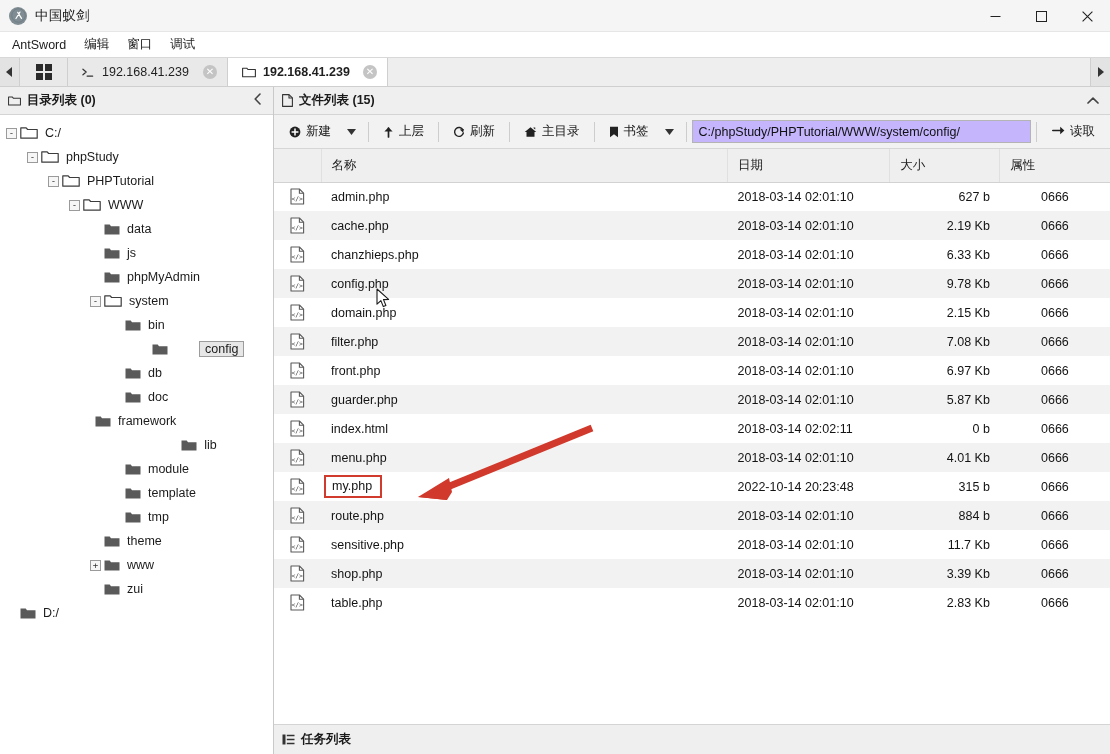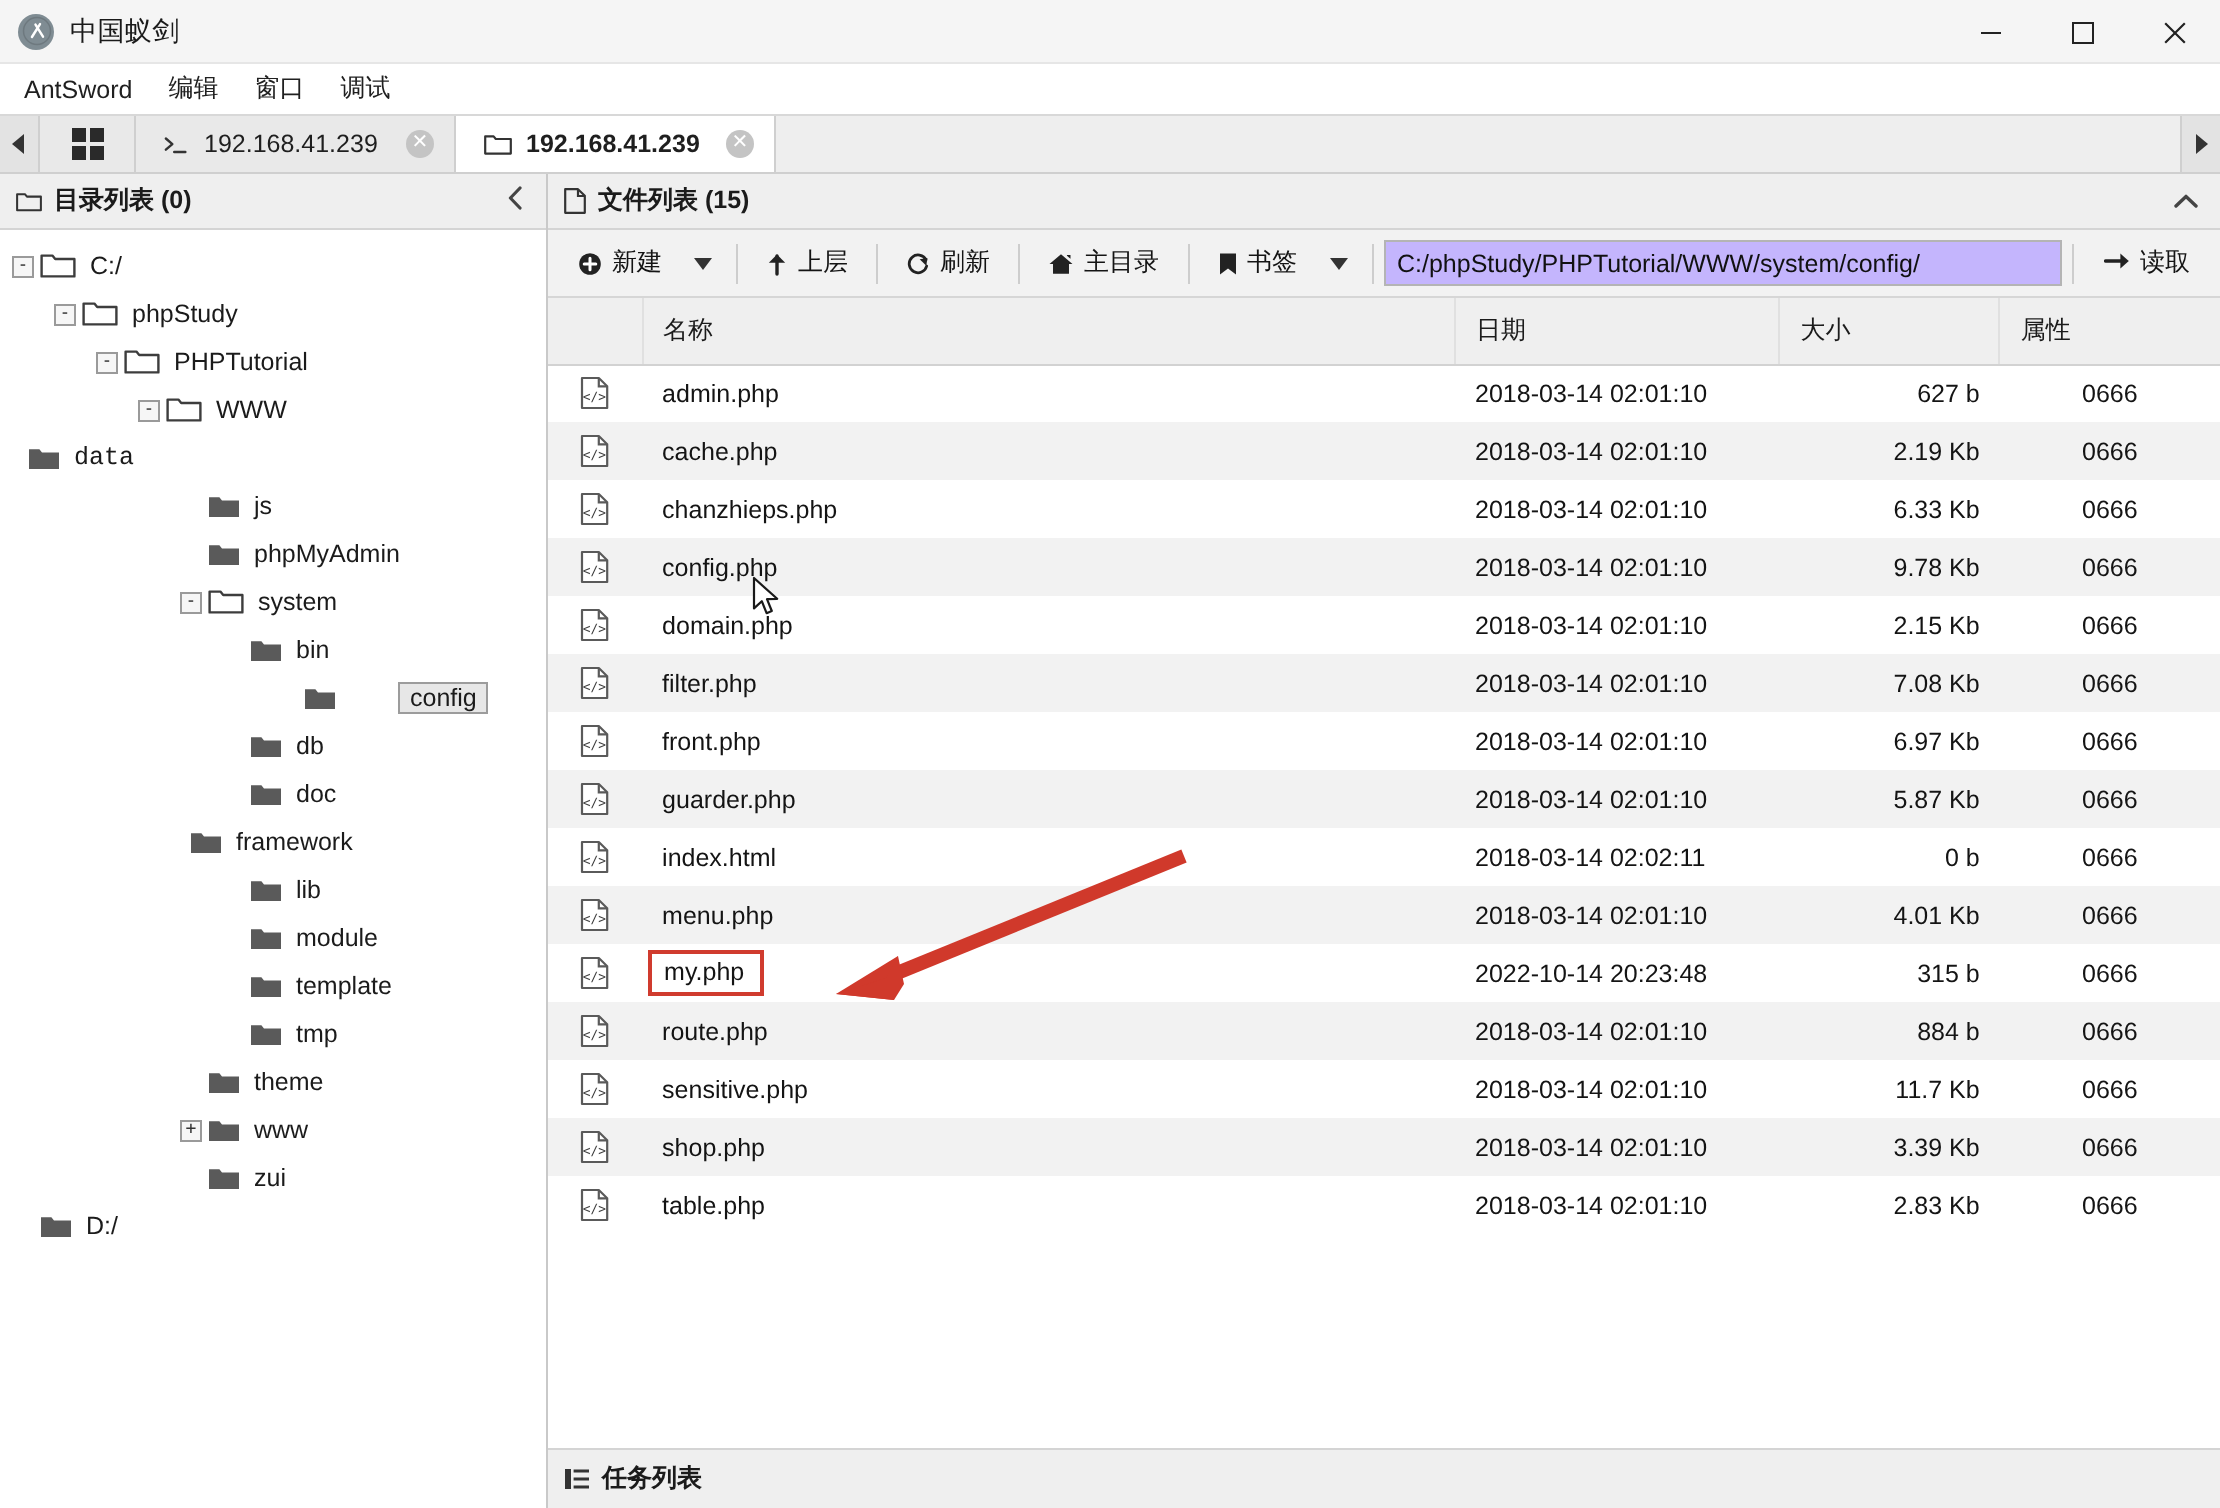--- a/index.html
+++ b/index.html
@@ -425,21 +425,21 @@
           </div>
           <div class="tnode" style="padding-left: 69px;">
             <span class="tbox">-</span>
             <span class="folder-ico">
               <svg width="18" height="14" viewBox="0 0 18 14" aria-hidden="true">
                 <path d="M0.8 1.8 h5.4 l1.4 1.7 h9.6 v8.7 h-16.4 Z" fill="none" stroke="#3d3d3d" stroke-width="1.2" stroke-linejoin="round"></path>
               </svg>
             </span>
             <span class="tlabel">WWW</span>
           </div>
-          <div class="tnode" style=" font-family: Liberation Mono, monospace;">
+          <div class="tnode" style="padding-left: 90px;">
             <span class="tbox-empty"></span>
             <span class="folder-ico">
               <svg width="16" height="13" viewBox="0 0 16 13" aria-hidden="true">
                 <path d="M0.5 1.6 h5.2 l1.3 1.6 h8.5 v8.3 h-15 Z" fill="#5a5a5a"></path>
               </svg>
             </span>
             <span class="tlabel">data</span>
           </div>
           <div class="tnode" style="padding-left: 90px;">
             <span class="tbox-empty"></span>
@@ -506,21 +506,21 @@
           </div>
           <div class="tnode" style="padding-left: 81px;">
             <span class="tbox-empty"></span>
             <span class="folder-ico">
               <svg width="16" height="13" viewBox="0 0 16 13" aria-hidden="true">
                 <path d="M0.5 1.6 h5.2 l1.3 1.6 h8.5 v8.3 h-15 Z" fill="#5a5a5a"></path>
               </svg>
             </span>
             <span class="tlabel">framework</span>
           </div>
-          <div class="tnode" style="padding-left: 111px;">
+          <div class="tnode" style="padding-left: 111px; justify-content: center;">
             <span class="tbox-empty"></span>
             <span class="folder-ico">
               <svg width="16" height="13" viewBox="0 0 16 13" aria-hidden="true">
                 <path d="M0.5 1.6 h5.2 l1.3 1.6 h8.5 v8.3 h-15 Z" fill="#5a5a5a"></path>
               </svg>
             </span>
             <span class="tlabel">lib</span>
           </div>
           <div class="tnode" style="padding-left: 111px;">
             <span class="tbox-empty"></span>

